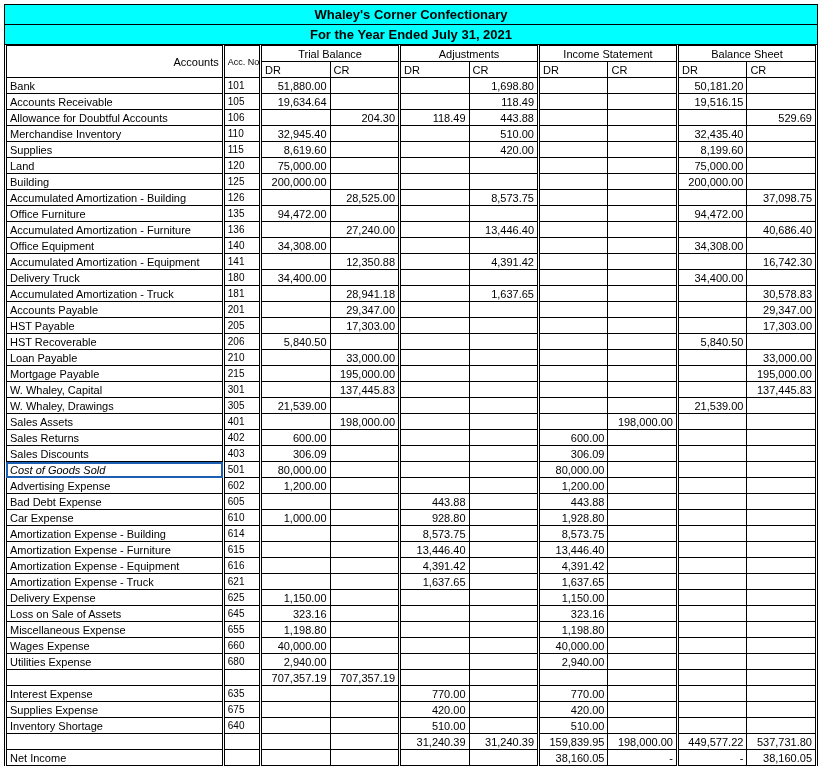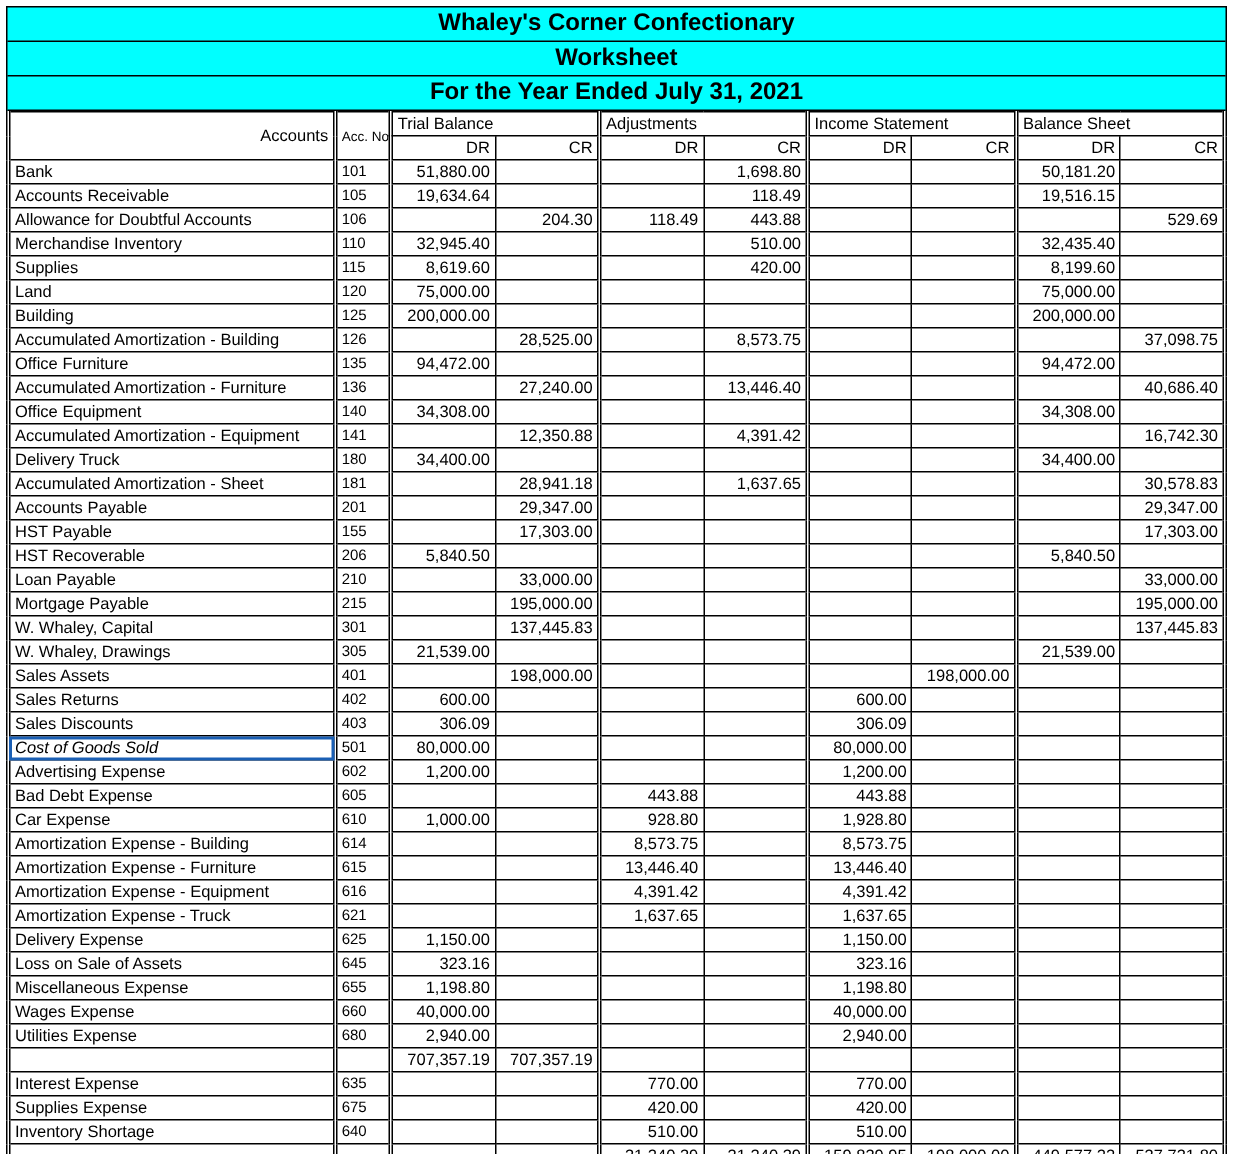--- a/index.html
+++ b/index.html
@@ -14,55 +14,54 @@
   .header-band {
     background: #00ffff;
     border: 1px solid #000;
     border-bottom: none;
   }
   .header-row {
     text-align: center;
     font-weight: bold;
     padding: 2px 0;
     border-bottom: 1px solid #000;
-    font-size: 16px;
+    font-size: 13px;
   }
   table {
     border-collapse: collapse;
     width: 100%;
     table-layout: fixed;
   }
   th, td {
     border: 1px solid #000;
     padding: 1px 3px;
     height: 16px;
     overflow: hidden;
     white-space: nowrap;
     font-size: 11px;
   }
   th {
     font-weight: normal;
-    text-align: right;
+    text-align: left;
   }
   .col-acct { width: 210px; text-align: left; }
   .col-no   { width: 36px; font-size:10px; }
   .col-amt  { width: 67px; text-align: right; }
-  .group-head { text-align:left; }
+  .group-head { text-align:center; }
   .dbl-left  { border-left: 3px double #000 !important; }
   .dbl-right { border-right: 3px double #000 !important; }
   .sel-cell { outline: 2px solid #1a5fb4; outline-offset:-2px;font-style:italic; }
   .hdr-acct { text-align:right; }
   .hdr-no   { text-align:center; font-size:9px; }
 </style>
 </head>
 <body>
 
 <div class="header-band">
   <div class="header-row">Whaley's Corner Confectionary</div>
-  <div class="header-row">Worksheet</div>
   <div class="header-row">For the Year Ended July 31, 2021</div>
 </div>
 
 <table>
 <colgroup>
   <col class="col-acct">
       <col class="col-no">
   <col class="col-amt">
       <col class="col-amt">
   <col class="col-amt">
@@ -243,21 +242,21 @@
         <td class="col-amt">34,400.00</td>
         <td class="col-amt dbl-right"></td>
         <td class="col-amt"></td>
         <td class="col-amt dbl-right"></td>
         <td class="col-amt"></td>
         <td class="col-amt dbl-right"></td>
         <td class="col-amt">34,400.00</td>
         <td class="col-amt dbl-right"></td>
       </tr>
       <tr>
-        <td class="col-acct dbl-left dbl-right">Accumulated Amortization  - Sheet</td>
+        <td class="col-acct dbl-left dbl-right">Accumulated Amortization  - Truck</td>
         <td class="col-no dbl-right">181</td>
         <td class="col-amt"></td>
         <td class="col-amt dbl-right">28,941.18</td>
         <td class="col-amt"></td>
         <td class="col-amt dbl-right">1,637.65</td>
         <td class="col-amt"></td>
         <td class="col-amt dbl-right"></td>
         <td class="col-amt"></td>
         <td class="col-amt dbl-right">30,578.83</td>
       </tr>
@@ -268,21 +267,21 @@
         <td class="col-amt dbl-right">29,347.00</td>
         <td class="col-amt"></td>
         <td class="col-amt dbl-right"></td>
         <td class="col-amt"></td>
         <td class="col-amt dbl-right"></td>
         <td class="col-amt"></td>
         <td class="col-amt dbl-right">29,347.00</td>
       </tr>
       <tr>
         <td class="col-acct dbl-left dbl-right">HST Payable</td>
-        <td class="col-no dbl-right">155</td>
+        <td class="col-no dbl-right">205</td>
         <td class="col-amt"></td>
         <td class="col-amt dbl-right">17,303.00</td>
         <td class="col-amt"></td>
         <td class="col-amt dbl-right"></td>
         <td class="col-amt"></td>
         <td class="col-amt dbl-right"></td>
         <td class="col-amt"></td>
         <td class="col-amt dbl-right">17,303.00</td>
       </tr>
       <tr>

